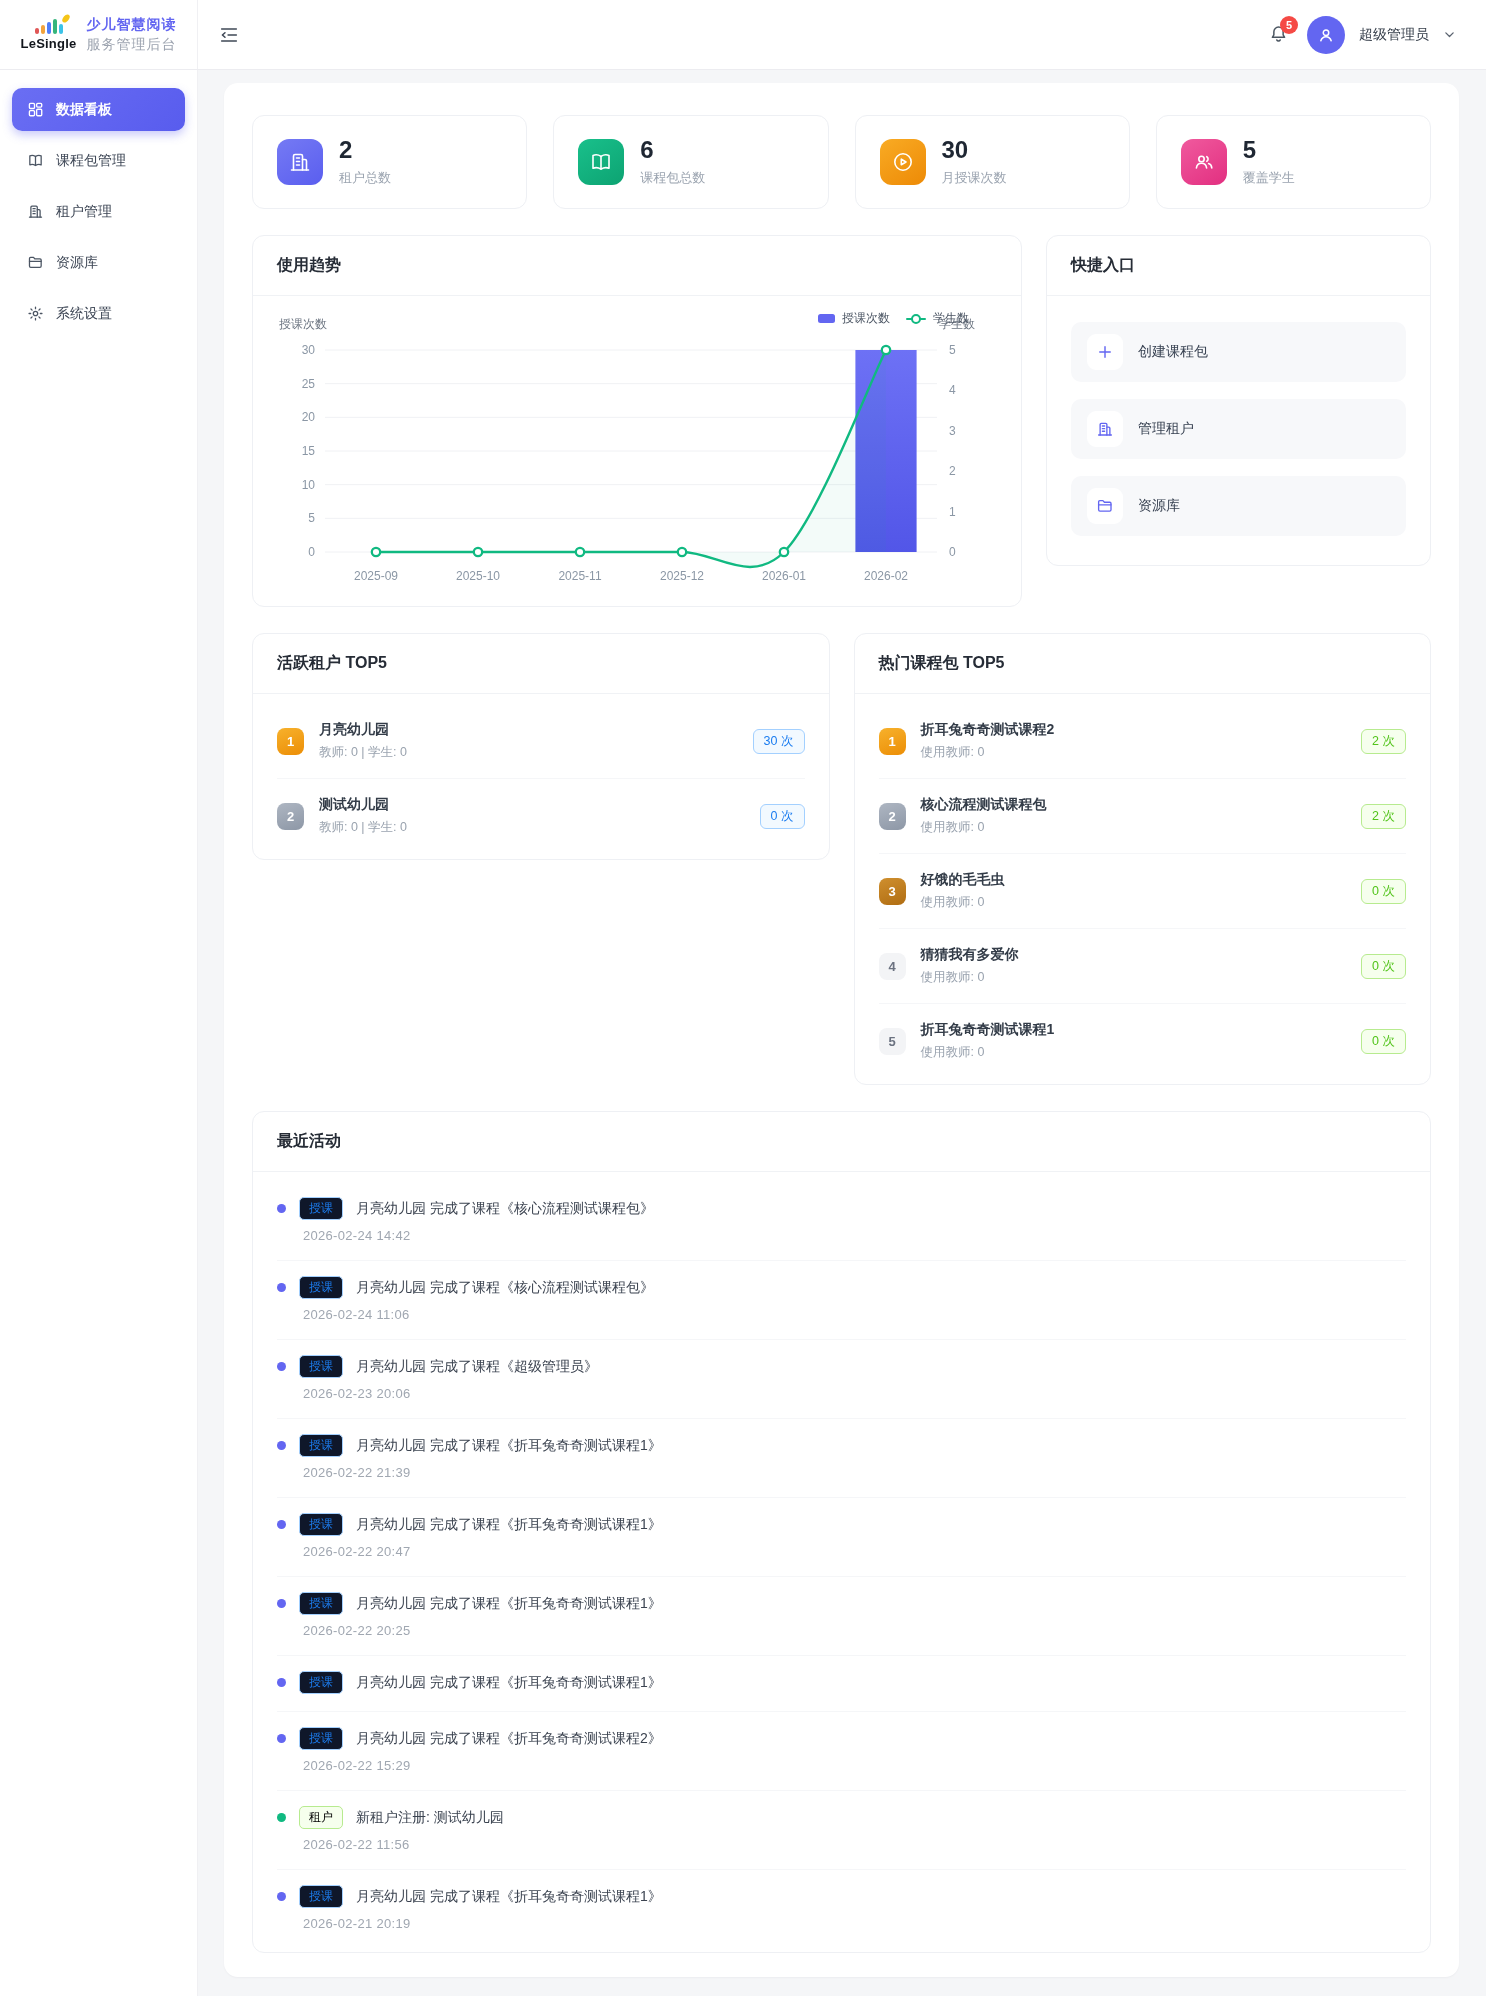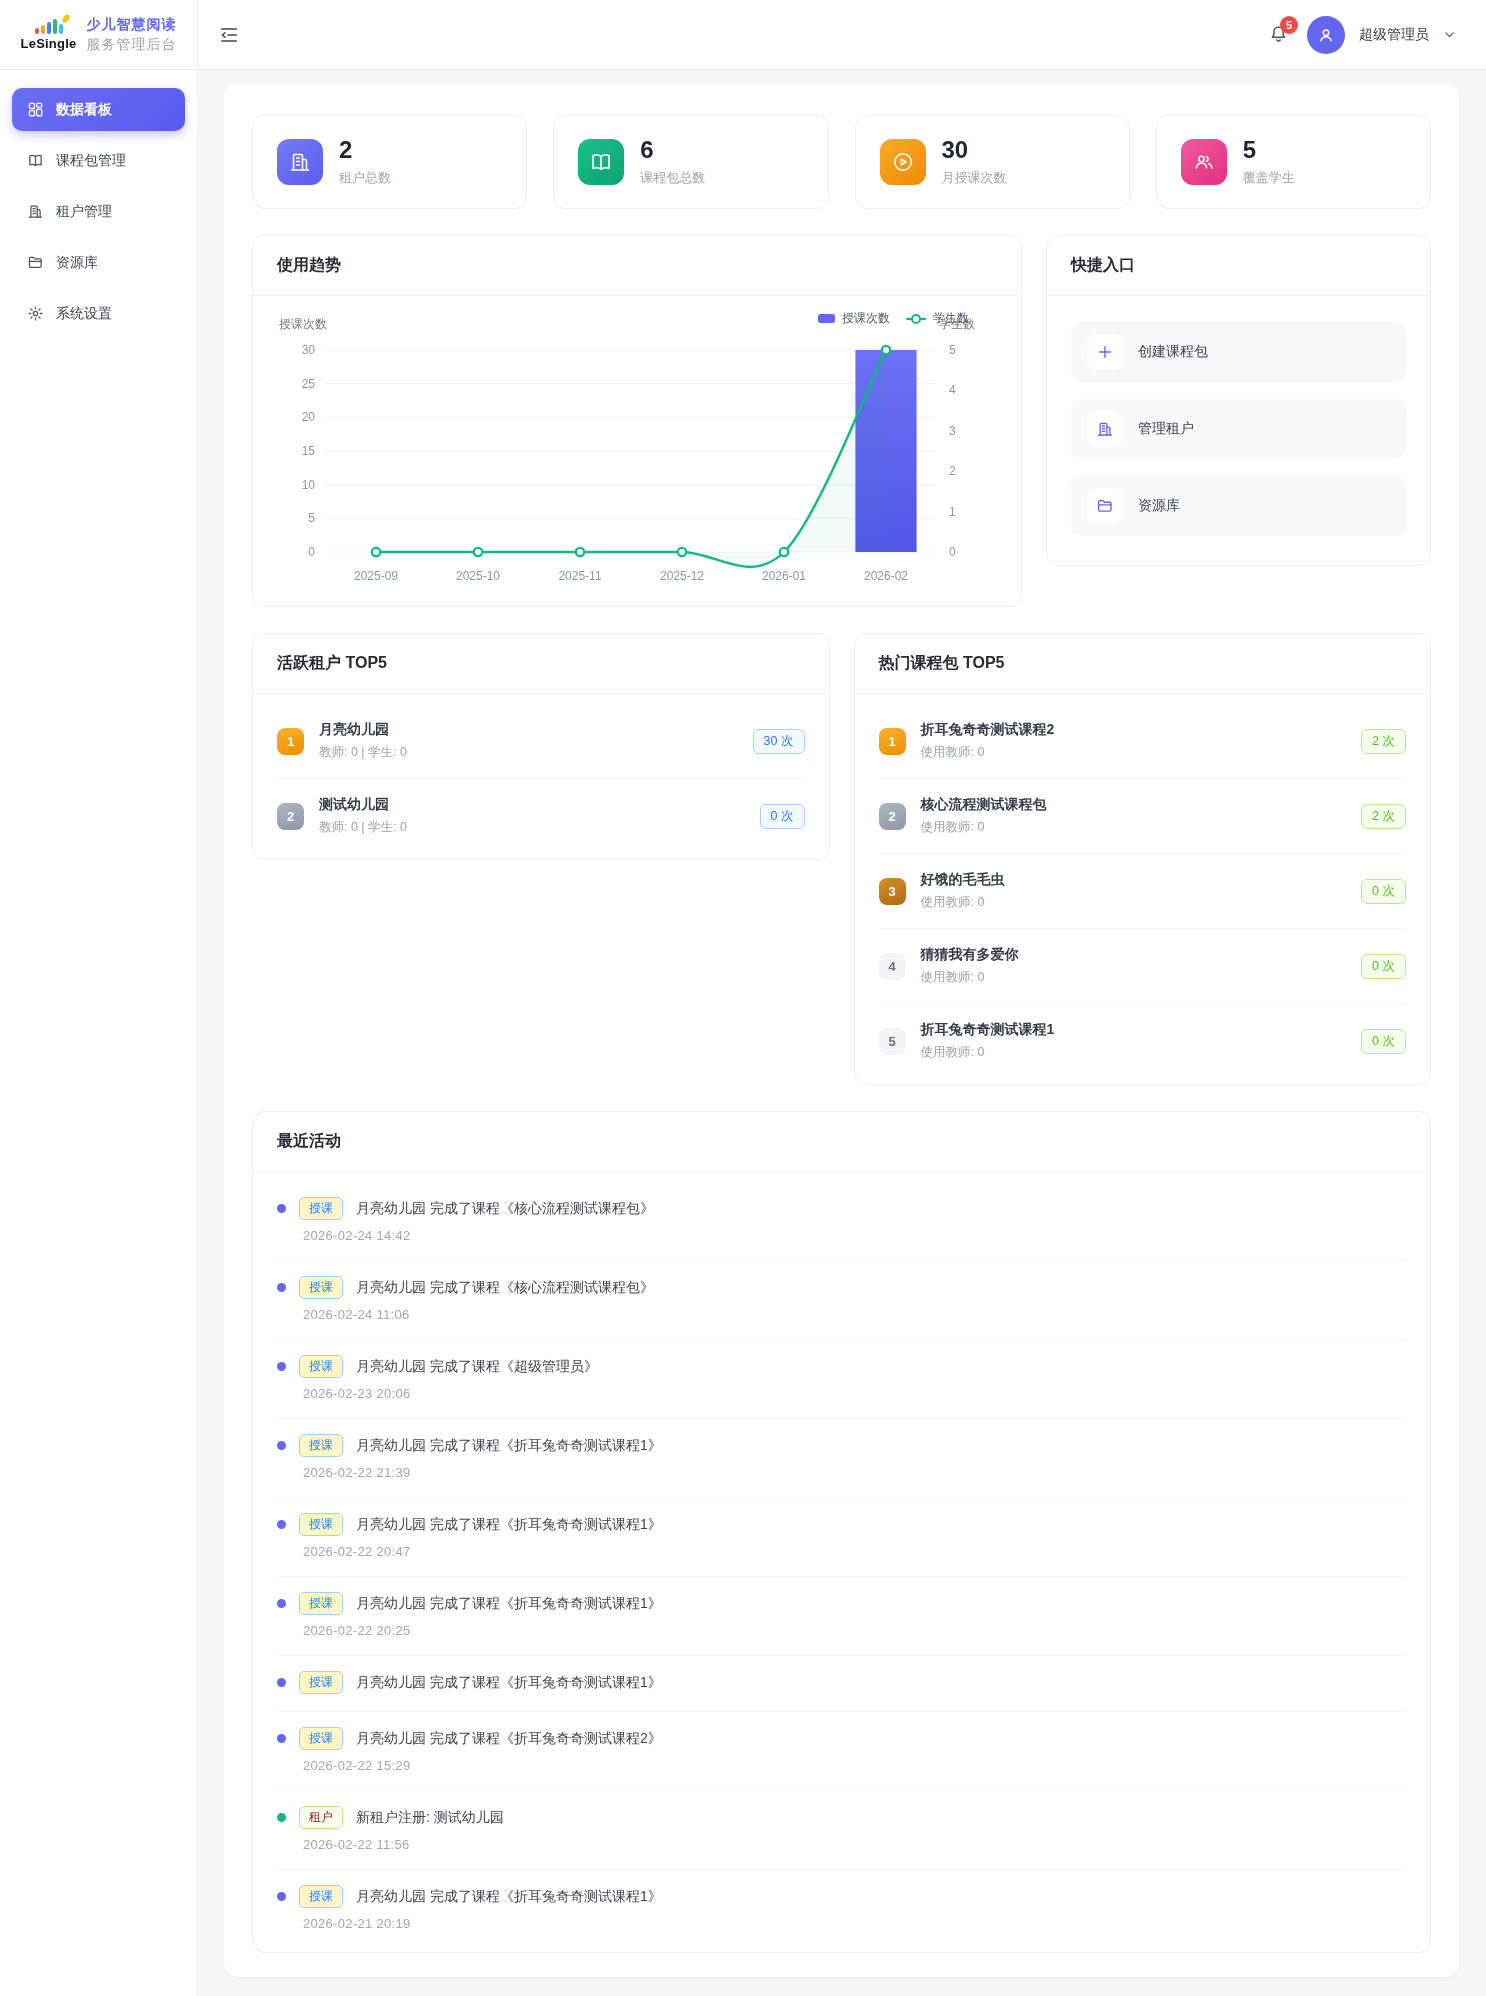--- a/index.html
+++ b/index.html
@@ -105,22 +105,22 @@
   .cnt.green { color:#52c41a; border:1px solid #b7eb8f; background:#f6ffed; }
 
   
   .act-list { padding:10px 24px 4px; }
   .act-item { padding:15px 0 17px; border-bottom:1px solid #f5f6f8; }
   .act-item:last-child { border-bottom:none; }
   .act-line { display:flex; align-items:center; gap:13px; }
   .dot { width:9px; height:9px; border-radius:50%; background:#6366f1; flex:none; }
   .act-item[data-type="tenant"] .dot { background:#10b981; }
   .act-tag { font-size:12px; padding:2px 9px; border-radius:5px; color:#1c7df0;
-    border:1px solid #a3d0ff; background:#fef9c3; }
-  .act-item[data-type="tenant"] .act-tag { color:#7f1d1d; border-color:#b7eb8f; background:#f6ffed; }
+    border:1px solid #a3d0ff; background:#0f172a; }
+  .act-item[data-type="tenant"] .act-tag { color:#000000; border-color:#b7eb8f; background:#f6ffed; }
   .act-text { font-size:14px; color:#3b4350; }
   .act-time { font-size:13px; color:#a0a7b1; margin:8px 0 0 26px; letter-spacing:.3px; }
 </style>
 </head>
 <body>
 
 <div class="app">
 
   <header class="topbar">
     <div class="brand-box">

